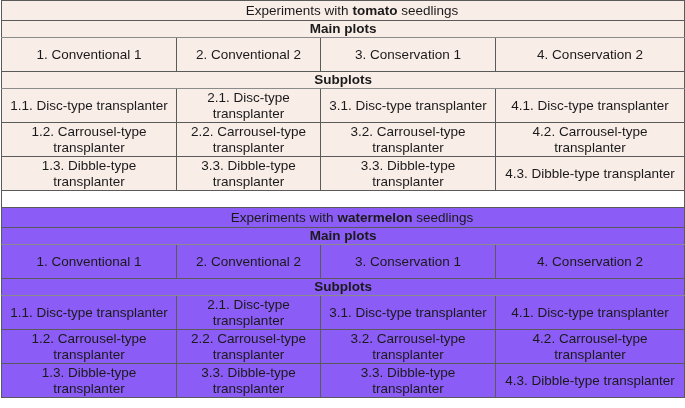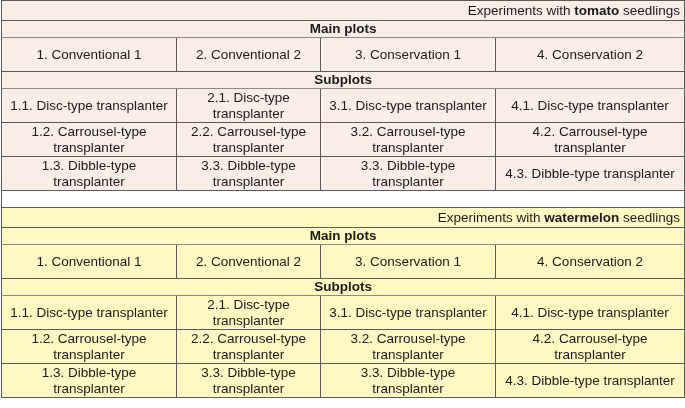--- a/index.html
+++ b/index.html
@@ -1,22 +1,22 @@
 <!DOCTYPE html>
 <html><head>
 <meta charset="utf-8">
 <style>
   html, body { margin:0; padding:0; background:#ffffff; }
   body { width:685px; height:408px; overflow:hidden; font-family:"Liberation Sans", sans-serif; font-size:13.5px; color:#1a1a1a; }
   table { border-collapse:collapse; position:absolute; left:1px; top:0; width:683px; table-layout:fixed; }
   td { border:1px solid #5a5a5a; padding:0 4px; text-align:center; line-height:16px; vertical-align:middle; }
-  td.full { text-align:right; padding-left:22px; }
+  td.full { text-align:center; padding-left:22px; }
   td.mid { text-align:center;font-weight:bold; }
   .tomato td { background:#f9ede8; }
-  .water td { background:#fef9c3; }
+  .water td { background:#8b5cf6; }
   .blank td { background:#ffffff; border-left:1px solid #5a5a5a; border-right:1px solid #5a5a5a; }
   tr.h-title td { height:19px; }
   tr.h-band td { height:15px; border-top-color:#8a8a8a; border-bottom-color:#8a8a8a; }
   tr.h-main td { height:33px; }
   tr.h-sub td { height:33px; }
   tr.h-blank td { height:16px; }
   b { font-weight:bold; }
   col.c1 { width:175px; } col.c2 { width:144px; } col.c3 { width:175px; } col.c4 { width:189px; }
 </style>
 </head>

